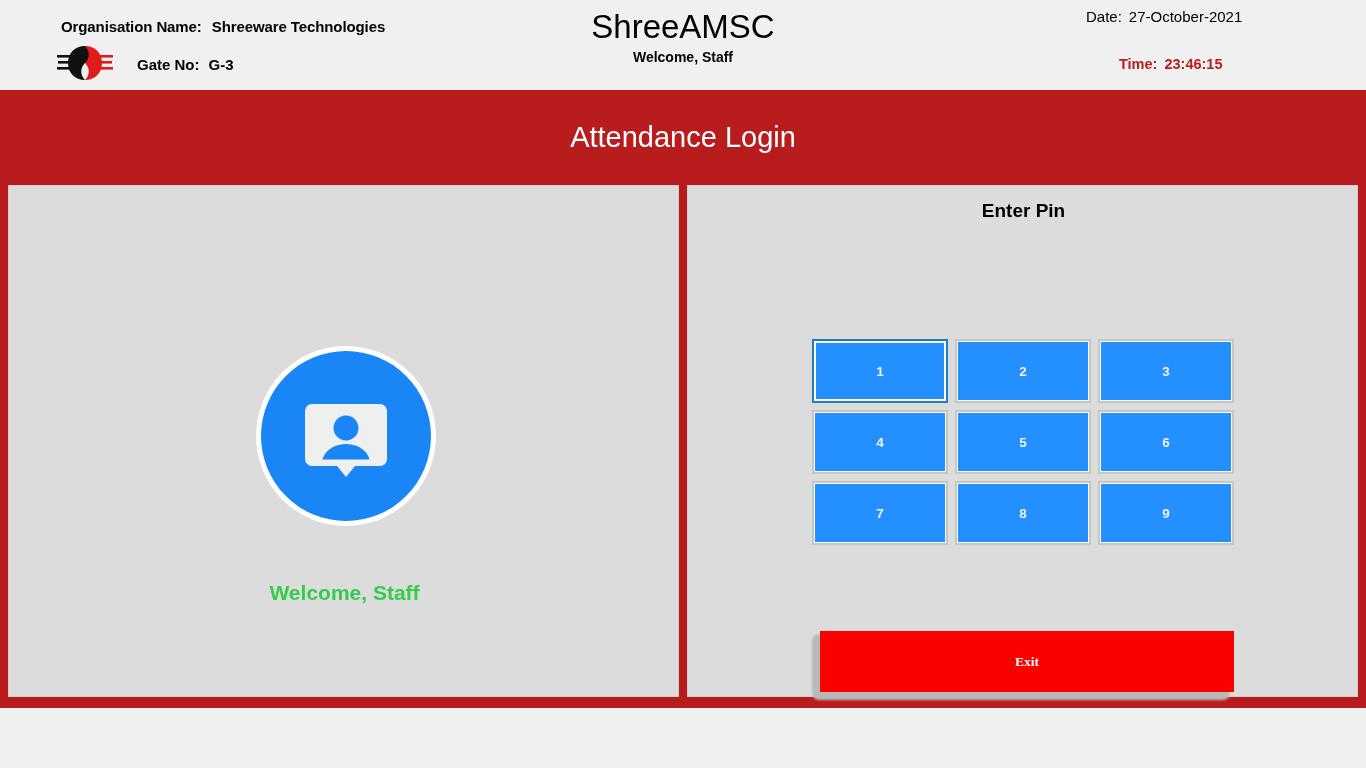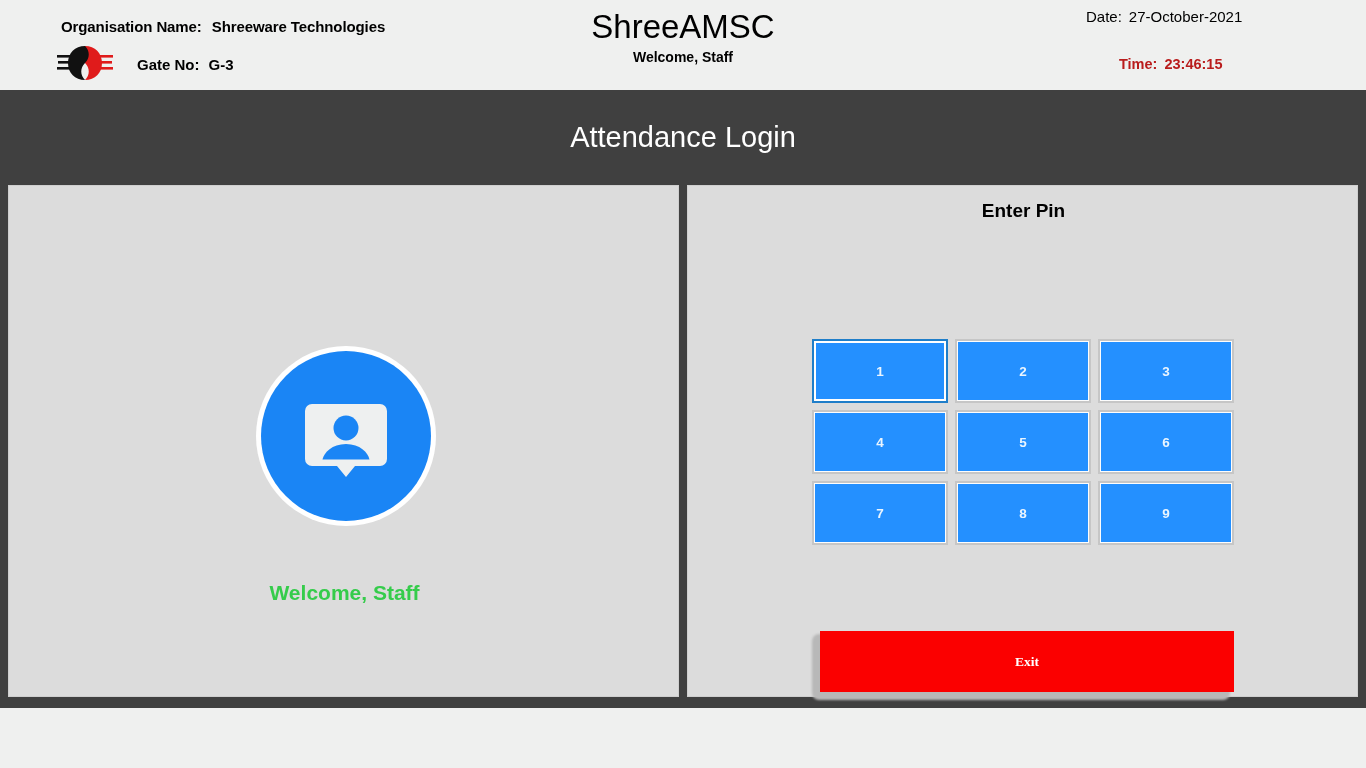--- a/index.html
+++ b/index.html
@@ -111,21 +111,21 @@
     margin-left: 33px;
   }
   .date-line .lbl, .time-line .lbl { margin-right: 7px; }
 
   
   .blue-body {
     position: absolute;
     left: 0; top: 90px;
     width: 1366px;
     height: 618px;
-    background: #404040;
+    background: #b91c1c;
   }
 
   .banner {
     position: absolute;
     left: 0; top: 0;
     width: 1366px;
     height: 95px;
     line-height: 95px;
     text-align: center;
     color: #ffffff;

